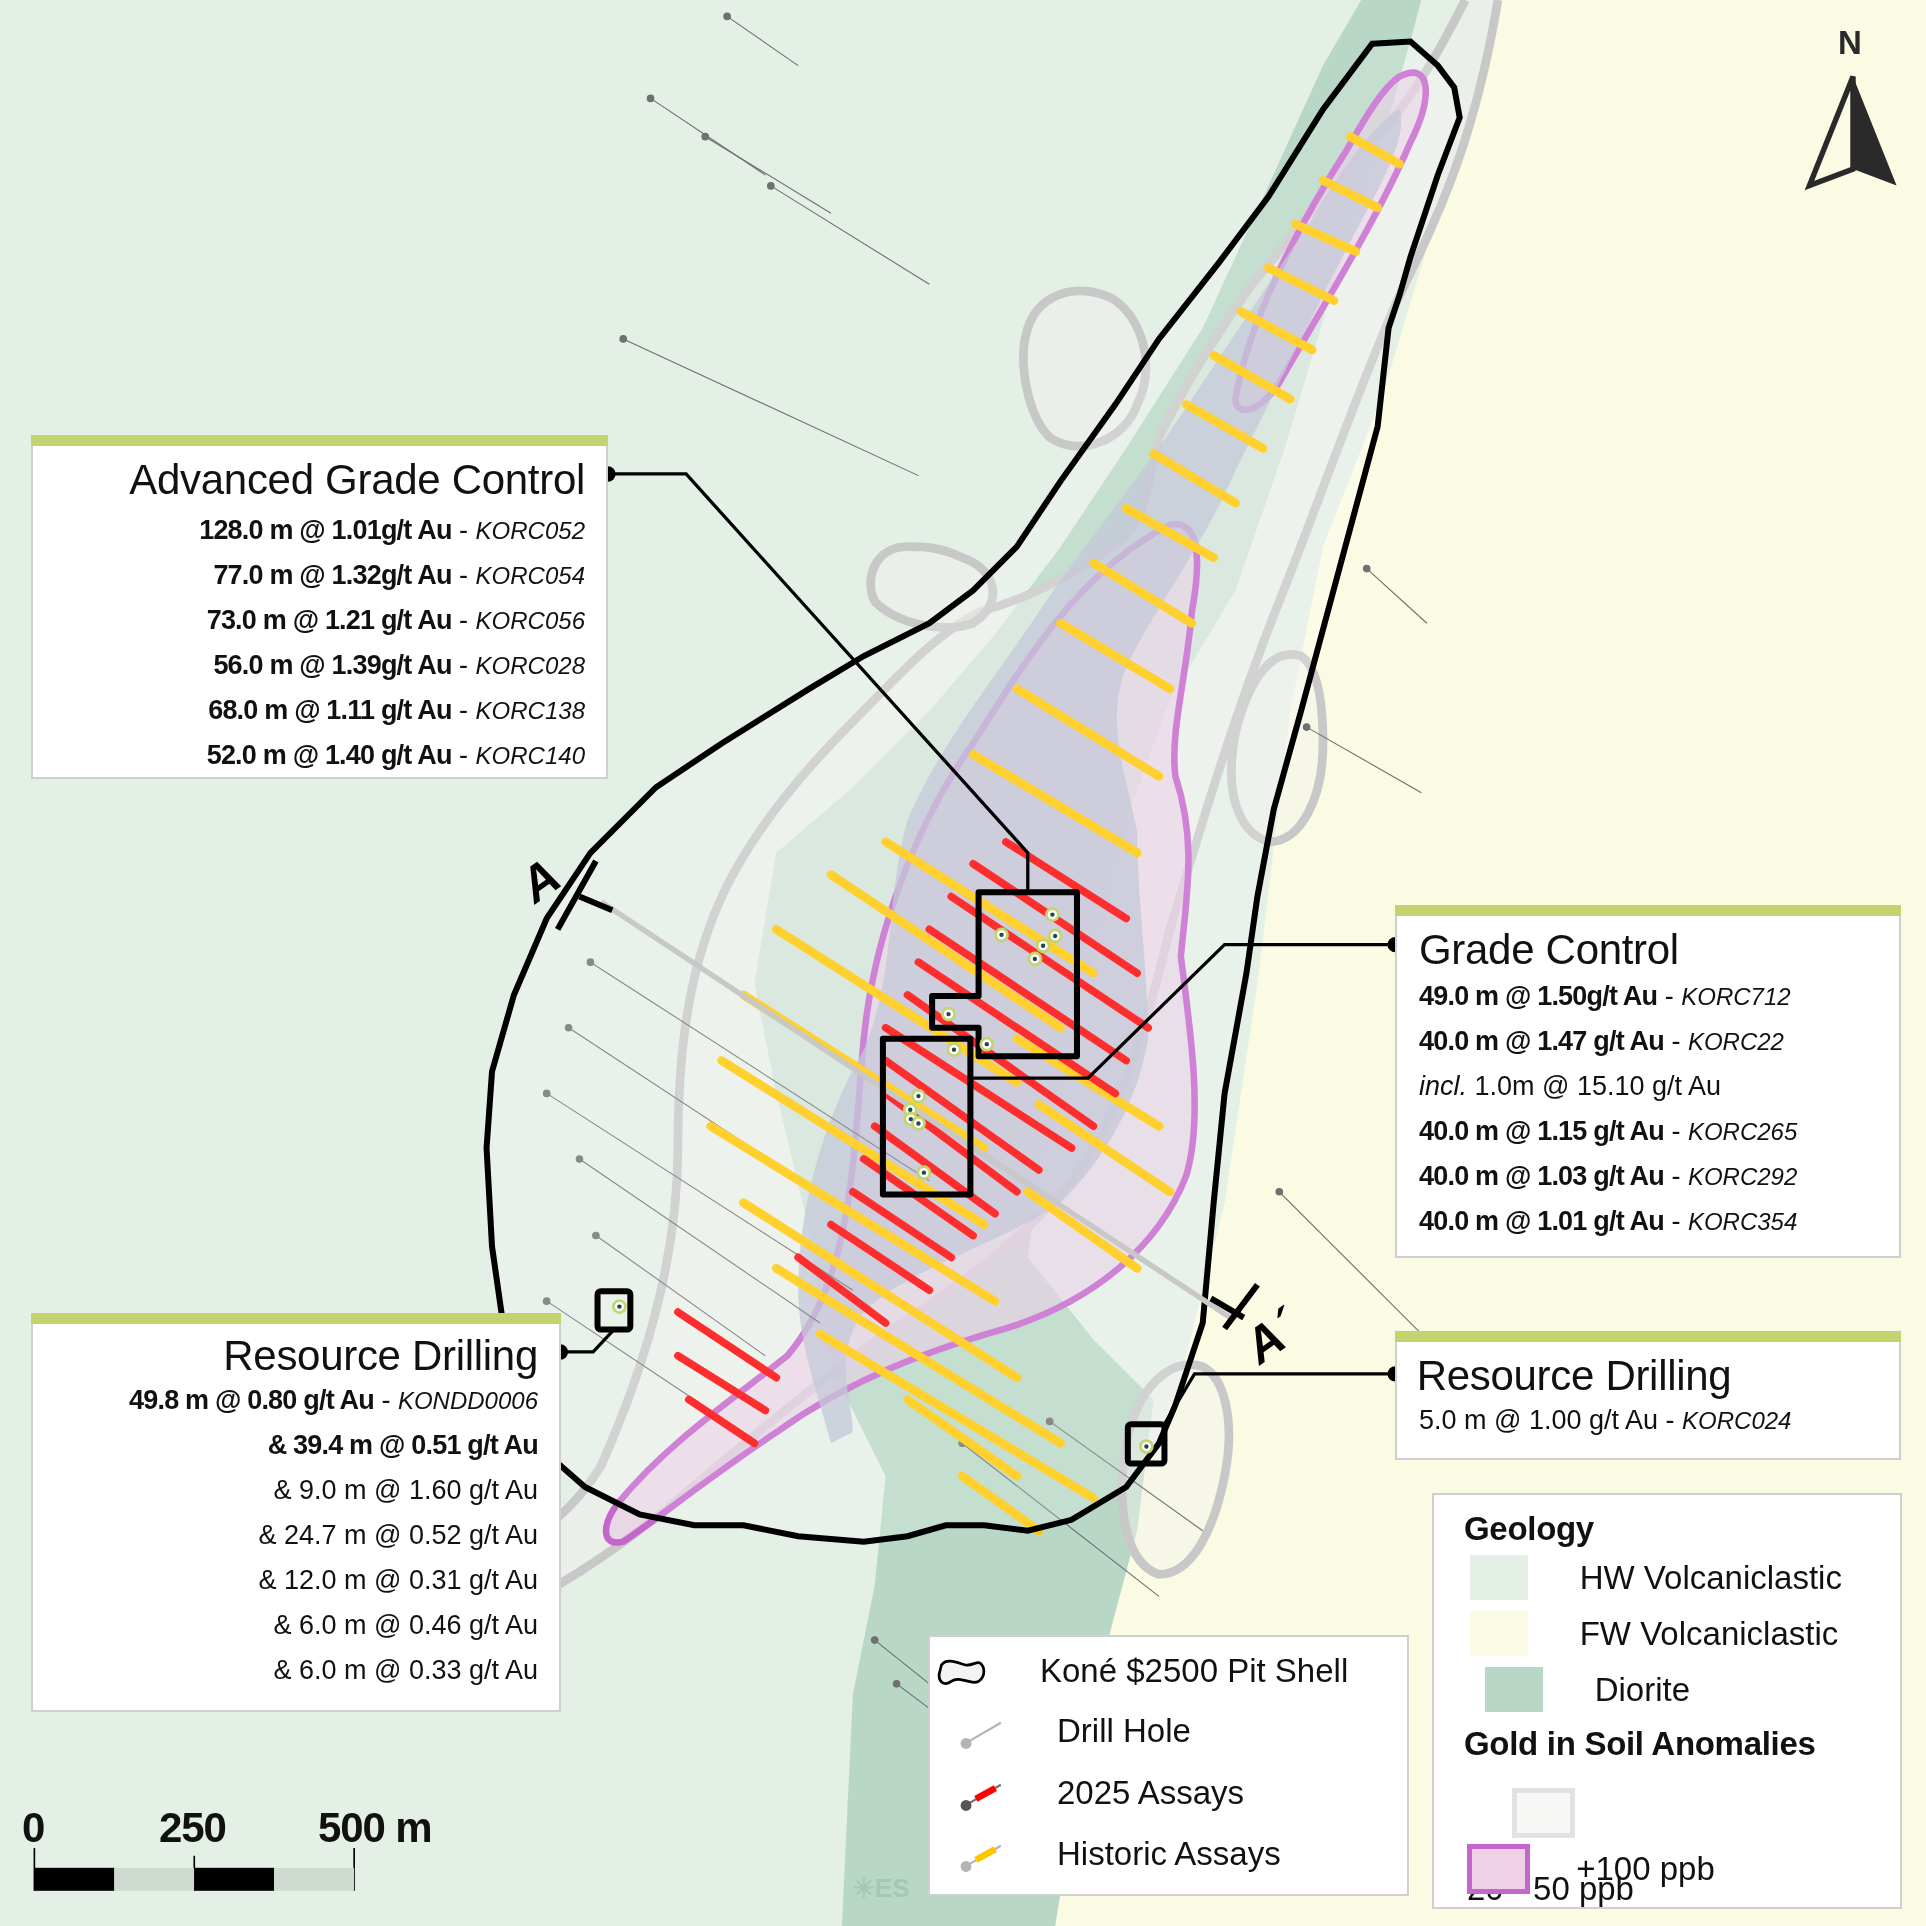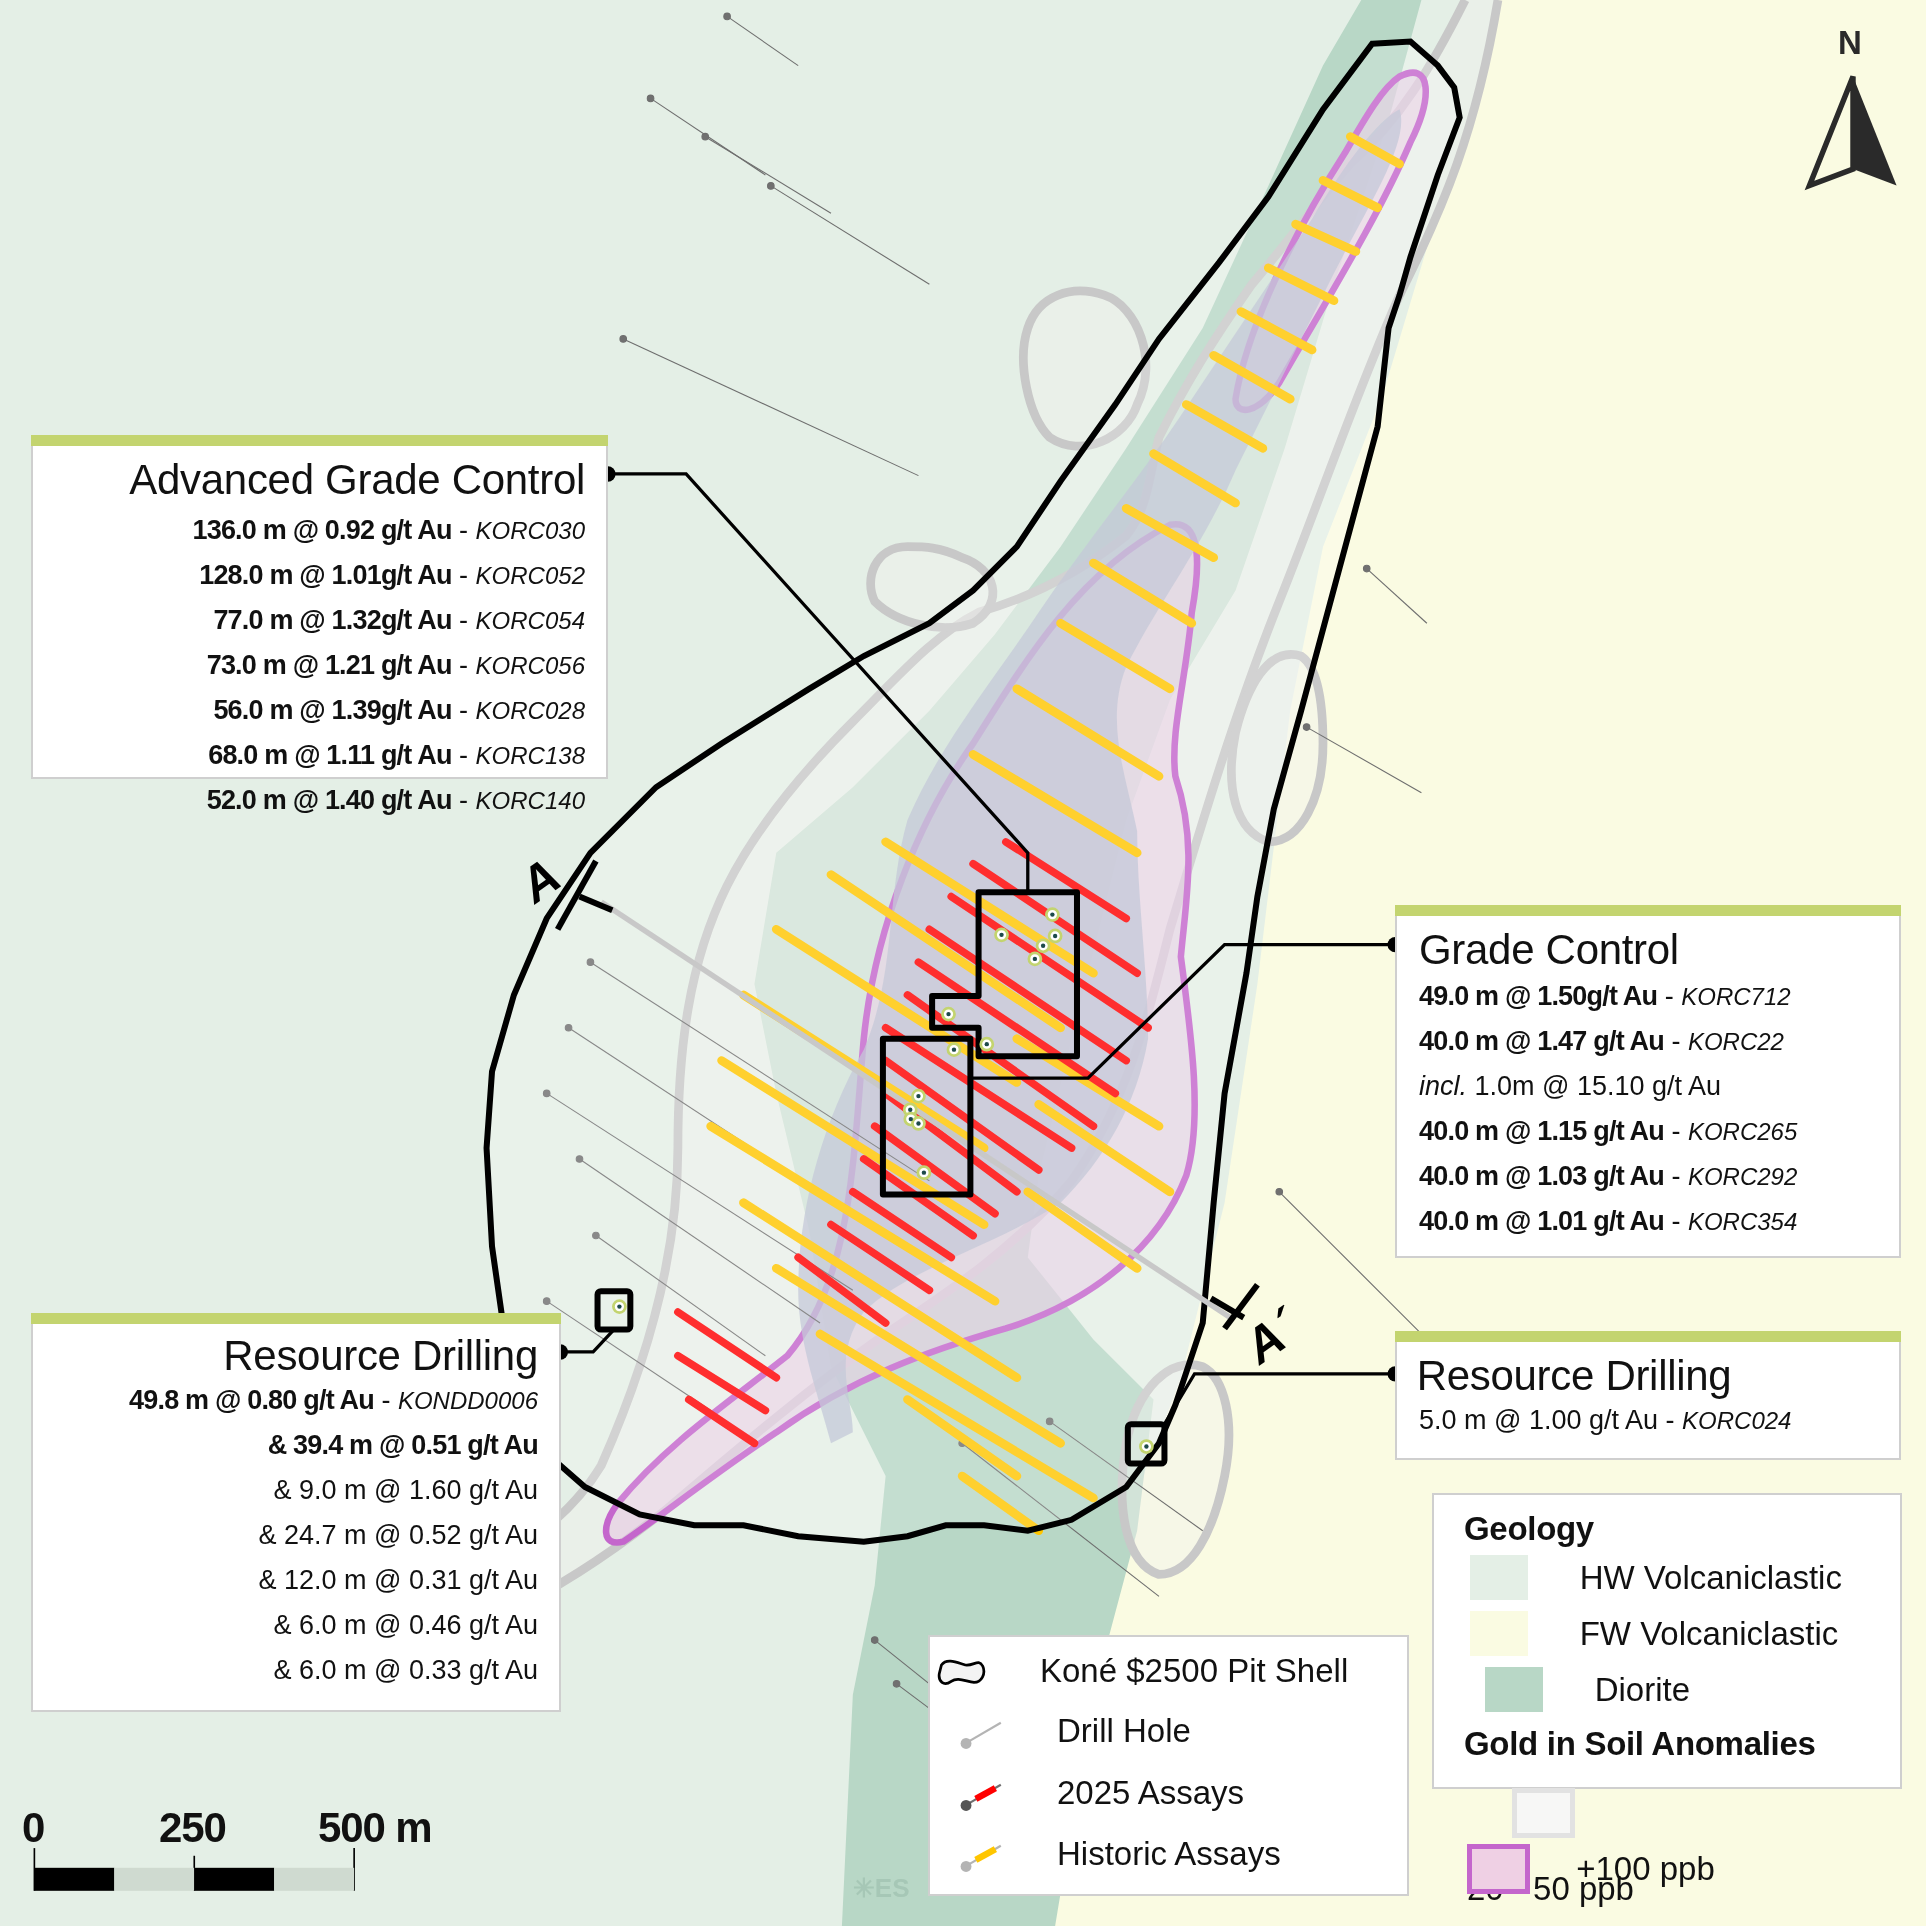--- a/index.html
+++ b/index.html
@@ -208,21 +208,20 @@
 <div class="north" style="left:1838px; top:24px;">N</div>
 <svg style="position:absolute; left:1804px; top:71px;" width="98" height="120" viewBox="0 0 180 220">
   <polygon points="90,10 10,210 90,180" fill="none" stroke="#2a2a2a" stroke-width="10" stroke-linejoin="miter"></polygon>
   <polygon points="90,10 170,210 90,180" fill="#2a2a2a"></polygon>
 </svg>
 
 <div class="panel" style="left:31px; top:435px; width:577px; height:344px;">
   <div class="bar"></div>
   <div class="title" style="position:absolute; right:21px; top:22px;">Advanced Grade Control</div>
   <div class="right" style="position:absolute; right:21px; top:71px;">
-    <div class="row"><b>136.0 m @ 0.92 g/t Au</b><span> - </span><i>KORC030</i></div>
     <div class="row"><b>128.0 m @ 1.01g/t Au</b><span> - </span><i>KORC052</i></div>
     <div class="row"><b>77.0 m @ 1.32g/t Au</b><span> - </span><i>KORC054</i></div>
     <div class="row"><b>73.0 m @ 1.21 g/t Au</b><span> - </span><i>KORC056</i></div>
     <div class="row"><b>56.0 m @ 1.39g/t Au</b><span> - </span><i>KORC028</i></div>
     <div class="row"><b>68.0 m @ 1.11 g/t Au</b><span> - </span><i>KORC138</i></div>
     <div class="row"><b>52.0 m @ 1.40 g/t Au</b><span> - </span><i>KORC140</i></div>
   </div>
 </div>
 
 <div class="panel" style="left:1395px; top:905px; width:506px; height:353px;">
@@ -285,21 +284,21 @@
   <div class="legend-item" style="left:23px; top:198px;">
     <svg width="50" height="35" viewBox="0 0 92 64" style="margin-right:22px;">
       <line x1="26" y1="52" x2="88" y2="16" stroke="#b4b4b4" stroke-width="4"></line>
       <line x1="42" y1="42" x2="78" y2="22" stroke="#ffc600" stroke-width="12"></line>
       <circle cx="24" cy="54" r="10" fill="#b4b4b4"></circle>
     </svg>
     <span>Historic Assays</span>
   </div>
 </div>
 
-<div class="panel" style="left:1432px; top:1493px; width:470px; height:296px;text-decoration:underline;">
+<div class="panel" style="left:1432px; top:1493px; width:470px; height:416px;text-decoration:underline;">
   <div class="legend-head" style="left:30px; top:15.3px;">Geology</div>
   <div class="legend-item" style="left:36px; top:60px;">
     <span class="swatch" style="width:58px; height:45px; background:#e4efe6; margin-right:19.7px;"></span>
     <span>HW Volcaniclastic</span>
   </div>
   <div class="legend-item" style="left:36px; top:116px;">
     <span class="swatch" style="width:58px; height:45px; background:#fafbe2; margin-right:19.7px;"></span>
     <span>FW Volcaniclastic</span>
   </div>
   <div class="legend-item" style="left:21px; top:172px;padding-left:30px;">

